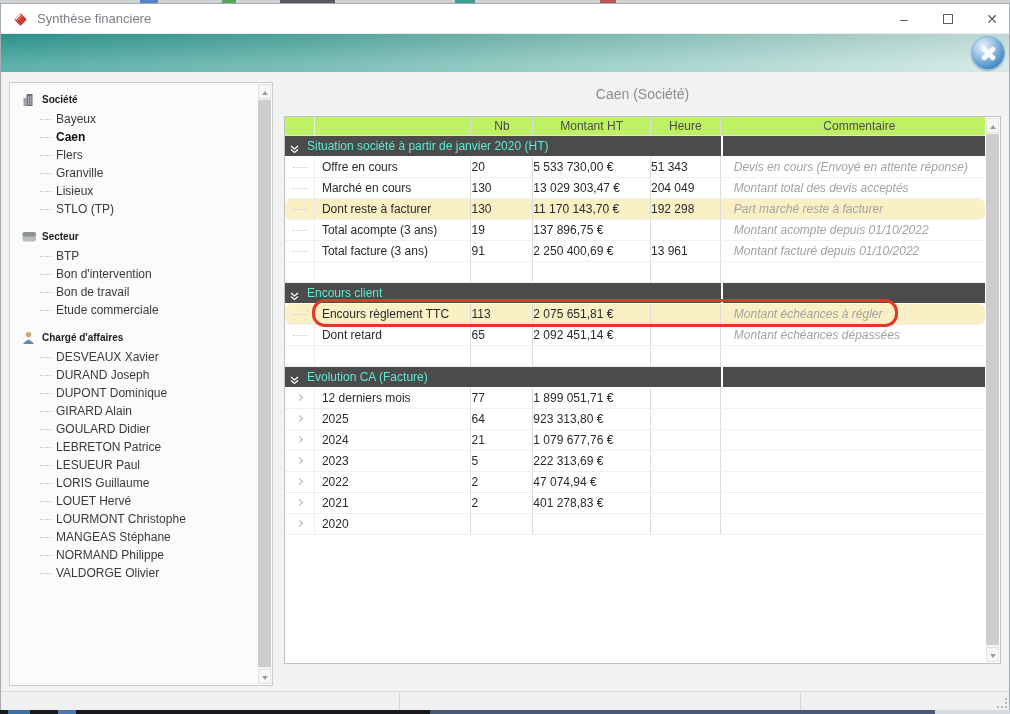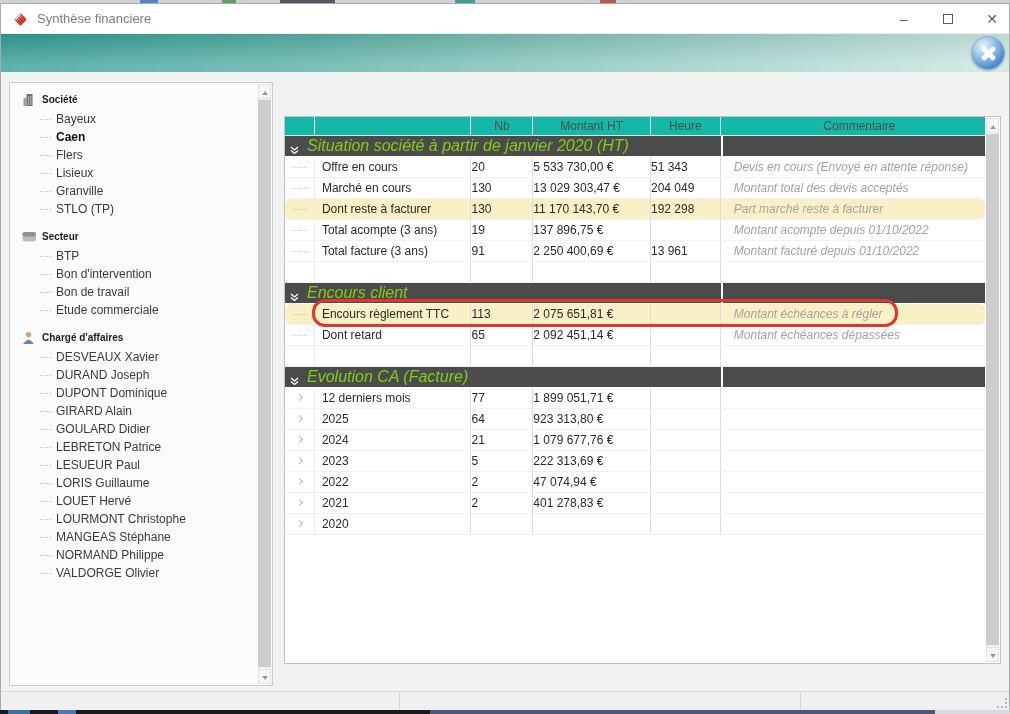--- a/index.html
+++ b/index.html
@@ -63,39 +63,39 @@
   .tri-dn{position:absolute;left:3px;top:6px;width:0;height:0;border-left:3.5px solid transparent;
           border-right:3.5px solid transparent;border-top:4px solid #9b9b9b;}
   .sc-thumb{position:absolute;left:0;width:13px;background:#cdcdcd;}
 
   
   #page-title{position:absolute;left:283px;top:14px;width:717px;text-align:center;
               font-size:14px;color:#8c8c8c;}
   #table-panel{position:absolute;left:283px;top:44px;width:717px;height:548px;background:#fff;
                border:1px solid #c2c2c2;}
   #table-inner{position:absolute;left:0;top:0;right:15px;bottom:0;overflow:hidden;}
-  .t-hrow{display:flex;height:19px;background:#14b8a6;border-bottom:1px solid #e3e3e3;}
+  .t-hrow{display:flex;height:19px;background:#bef264;border-bottom:1px solid #e3e3e3;}
   .t-hcell{font-size:12px;color:#4c4c4c;text-align:center;line-height:18px;border-right:1px solid #dedede;}
   .t-row{display:flex;height:21px;border-bottom:1px solid #f0f0f0;background:#fff;}
   .t-row.hl{background:#faf0c5;border-radius:6px;}
   .cell{font-size:12px;color:#2a2a2a;line-height:20px;border-right:1px solid #dcdcdc;
         white-space:nowrap;overflow:hidden;}
   .c0{width:30px;border-right-color:#ececec;position:relative;}
   .c1{width:157px;padding-left:7px;}
   .cnb{width:62px;}
   .cmt{width:118px;}
   .chr{width:70px;}
   .ccm{width:265px;border-right:none;padding-left:13px;}
   .num{text-align:left;padding-right:9px;}
   .cm{font-style:italic;color:#a3a3a3;}
   .tree{position:absolute;left:8px;top:10px;width:14px;border-top:1px dotted #cccccc;}
   .chev{position:absolute;left:12px;top:7px;width:5px;height:5px;border-top:1.5px solid #b3b3b3;
         border-right:1.5px solid #b3b3b3;transform:rotate(45deg);}
   .t-row.sec{background:#4b4b4b;border-bottom:1px solid #ffffff;}
-  .sec-main{width:437px;color:#84cc16;font-size:16px;font-style:italic;line-height:20px;
+  .sec-main{width:437px;color:#5eead4;font-size:12px;line-height:20px;
             padding-left:4px;position:relative;}
   .sec-main .sec-title{padding-left:18px;}
   .sec-cm{width:265px;background:#4b4b4b;border-left:2px solid #ffffff;}
   .collapse-icon{position:absolute;left:4px;top:5px;}
   #annotation{position:absolute;left:27px;top:163px;width:586px;height:28px;
               border:3px solid #e2362b;border-radius:13px;pointer-events:none;z-index:4;}
   #rows-wrap{position:relative;}
 
   
   #status-bar{position:absolute;left:0;top:687px;width:1008px;height:19px;background:#f0f0f0;
@@ -153,22 +153,22 @@
                 <rect x="1.5" y="5" width="3" height="8" fill="#9aa0a6"></rect>
                 <rect x="6" y="3" width="1.2" height="9" fill="#aab0b5"></rect>
                 <rect x="8.2" y="3" width="1.2" height="9" fill="#aab0b5"></rect>
               </svg>
             </span>
             <span>Société</span>
           </div>
           <div class="sb-item">Bayeux</div>
           <div class="sb-item sel">Caen</div>
           <div class="sb-item">Flers</div>
+          <div class="sb-item">Granville</div>
           <div class="sb-item">Lisieux</div>
-          <div class="sb-item">Granville</div>
           <div class="sb-item">STLO (TP)</div>
 
           <div class="sb-head">
             <span class="gicon">
               <svg width="15" height="13" viewBox="0 0 15 13">
                 <rect x="0.5" y="2" width="13.5" height="9.5" rx="2.5" fill="#b8bcbf"></rect>
                 <rect x="0.5" y="2" width="13.5" height="4.5" rx="2.2" fill="#8e9396"></rect>
               </svg>
             </span>
             <span>Secteur</span>
@@ -207,20 +207,21 @@
           <div class="sc-btn up">
               <span class="tri-up"></span>
             </div>
           <div class="sc-thumb" style="top:16px;bottom:17px;"></div>
           <div class="sc-btn dn">
               <span class="tri-dn"></span>
             </div>
         </div>
       </div>
 
+      <div id="page-title">Caen (Société)</div>
 
       <div id="table-panel">
         <div id="table-inner">
 
           <div class="t-hrow">
             <div class="t-hcell c0"></div>
             <div class="t-hcell c1"></div>
             <div class="t-hcell cnb">Nb</div>
             <div class="t-hcell cmt">Montant HT</div>
             <div class="t-hcell chr">Heure</div>

